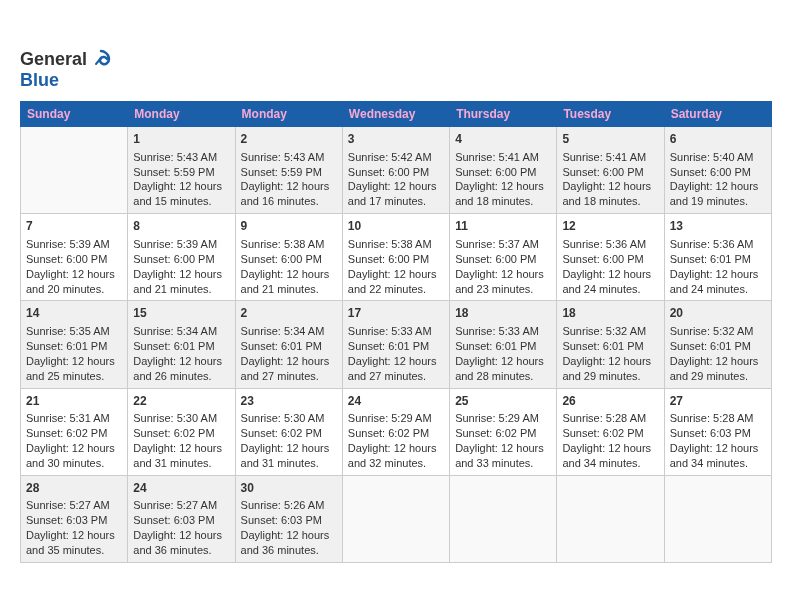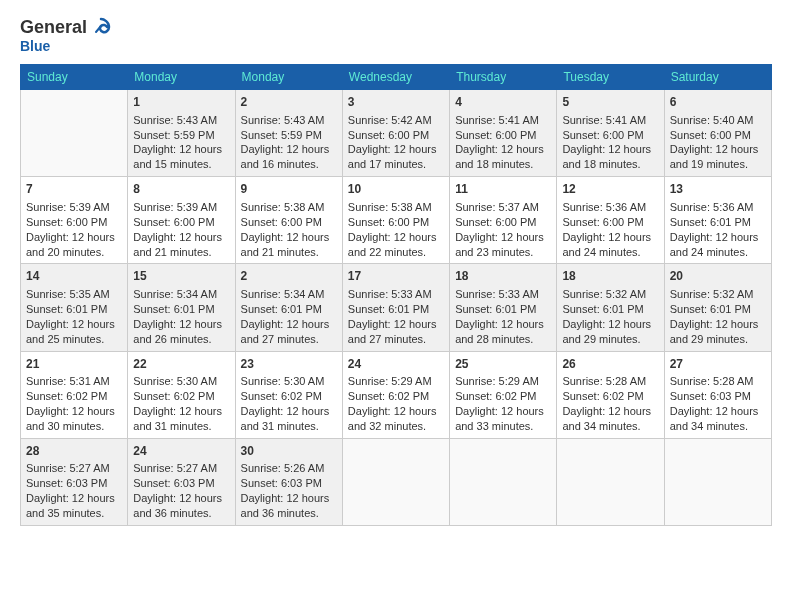--- a/index.html
+++ b/index.html
@@ -14,20 +14,21 @@
       width: 792px;
       height: 612px;
       padding: 16px 20px 10px 20px;
       position: relative;
     }
     .header {
       display: flex;
       justify-content: space-between;
       align-items: flex-start;
       margin-bottom: 10px;
+      margin-top: 32px;
     }
     .logo {
       display: flex;
       flex-direction: column;
       align-items: flex-start;
     }
     .title-block {
       text-align: right;
     }
     .month-title {
@@ -38,23 +39,23 @@
     .location {
       font-size: 14px;
       color: #555;
     }
     .calendar {
       width: 100%;
       border-collapse: collapse;
     }
     .calendar th {
       background-color: #1a5fa8;
-      color: #5eead4;
+      color: #f9a8d4;
       font-size: 12px;
-      font-weight: normal;
+      font-weight: bold;
       padding: 5px 6px;
       text-align: left;
       border: 1px solid #1a5fa8;
     }
     .calendar td {
       vertical-align: top;
       border: 1px solid #ccc;
       padding: 4px 5px;
       width: 107px;
       min-height: 80px;
@@ -89,21 +90,21 @@
 <div class="page">
   <div class="header">
     <div class="logo">
   <div style="display:flex;align-items:center;gap:0px;">
     <span style="font-size:18px;font-weight:bold;color:#333;">General</span>
     <svg width="22" height="22" viewBox="0 0 22 22" style="margin-left:3px;">
       <path d="M11 3 C14 3 19 6 19 11 C19 14 16 17 13 16 C10 15 9 12 11 10 C13 8 16 9 17 11" fill="none" stroke="#1a5fa8" stroke-width="2.5" stroke-linecap="round"></path>
       <path d="M11 10 L6 16" stroke="#1a5fa8" stroke-width="2" stroke-linecap="round"></path>
     </svg>
   </div>
-  <span style="font-size:14px;font-weight:bold;color:#1a5fa8;">Blue</span>
+  <span style="font-size:18px;font-weight:bold;color:#1a5fa8;">Blue</span>
 </div>
     <div class="title-block">
       <div class="month-title"></div>
       <div class="location"></div>
     </div>
   </div>
 
   <table class="calendar" id="cal-table">
     <thead>
       <tr id="header-row">

